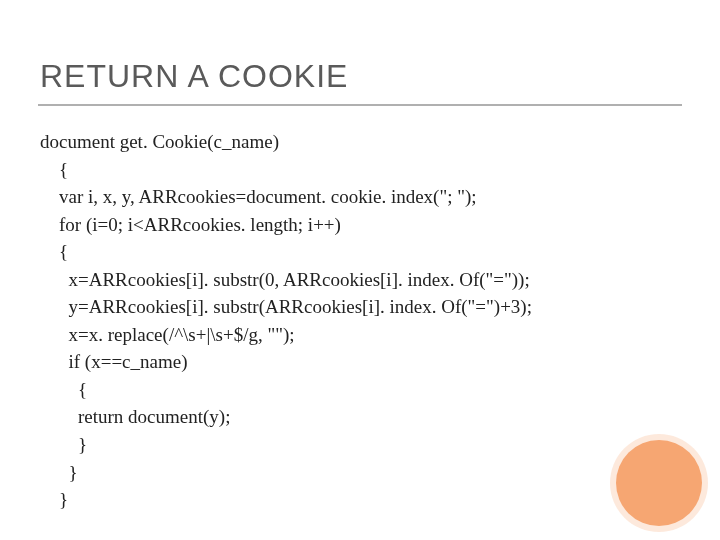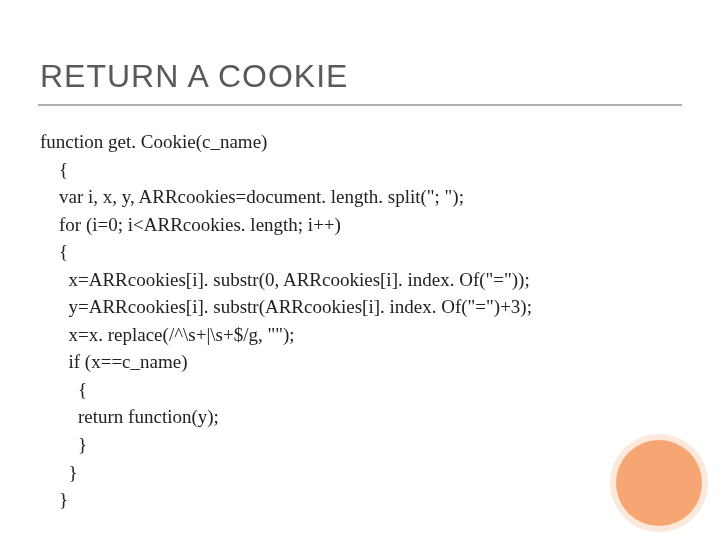--- a/index.html
+++ b/index.html
@@ -58,29 +58,29 @@
     box-shadow: 0 0 0 6px rgba(246,166,114,0.25);
   }
 </style>
 </head>
 <body>
 
 <div class="slide">
   <div class="title">RETURN A COOKIE</div>
   <div class="rule"></div>
 
-  <div class="code"><span>function get. Cookie(c_name)</span>
+  <div class="code"><span>document get. Cookie(c_name)</span>
 <span>    {</span>
-<span>    var i, x, y, ARRcookies=document. length. split("; ");</span>
+<span>    var i, x, y, ARRcookies=document. cookie. index("; ");</span>
 <span>    for (i=0; i&lt;ARRcookies. length; i++)</span>
 <span>    {</span>
 <span>      x=ARRcookies[i]. substr(0, ARRcookies[i]. index. Of("="));</span>
 <span>      y=ARRcookies[i]. substr(ARRcookies[i]. index. Of("=")+3);</span>
 <span>      x=x. replace(/^\s+|\s+$/g, "");</span>
 <span>      if (x==c_name)</span>
 <span>        {</span>
-<span>        return function(y);</span>
+<span>        return document(y);</span>
 <span>        }</span>
 <span>      }</span>
 <span>    }</span></div>
 
   <div class="circle"></div>
 </div>
 
 </body></html>

